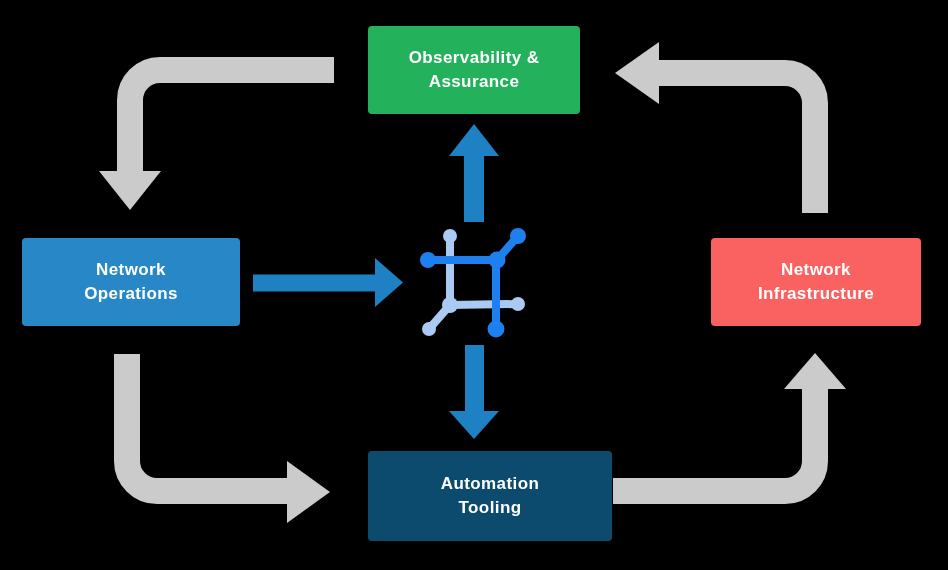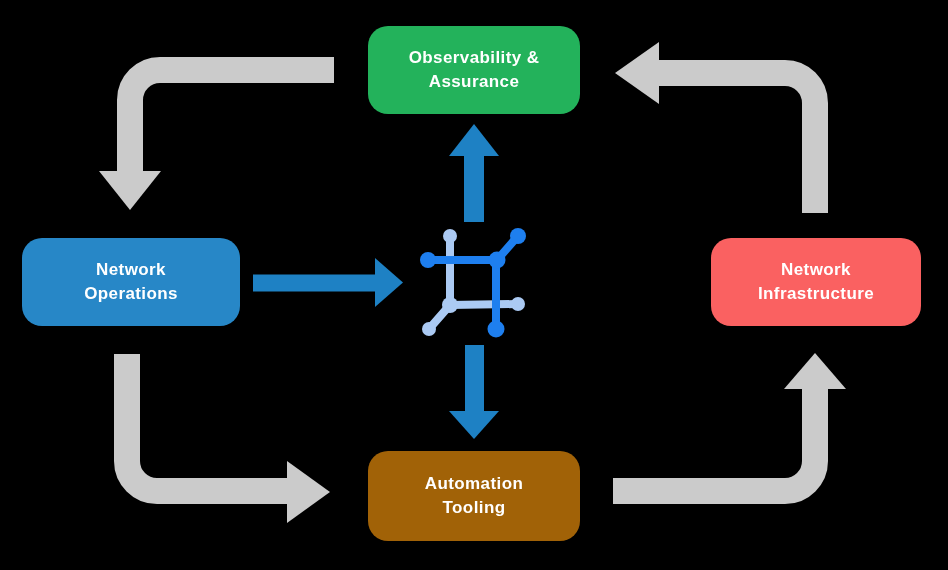--- a/index.html
+++ b/index.html
@@ -20,35 +20,35 @@
     left: 0;
     top: 0;
     width: 948px;
     height: 570px;
   }
   .node {
     position: absolute;
     display: flex;
     align-items: center;
     justify-content: center;
-    border-radius: 20px;
+    border-radius: 4px;
     color: #ffffff;
     font-size: 17px;
     font-weight: 700;
     letter-spacing: 0.4px;
     line-height: 24px;
     text-align: center;
   }
   .node .label {
     white-space: pre-line;
   }
   .node-green  { left: 368px; top:  26px; width: 212px; height: 88px; background: #23B25B; }
   .node-blue   { left:  22px; top: 238px; width: 218px; height: 88px; background: #2787C7; }
   .node-red    { left: 711px; top: 238px; width: 210px; height: 88px; background: #FA6161; }
-  .node-yellow { left: 368px; top: 451px; width: 212px; height: 90px; background: #a16207; }
+  .node-yellow { left: 368px; top: 451px; width: 244px; height: 90px; background: #0c4a6e; }
 
   .gray-shaft {
     fill: none;
     stroke: #CBCBCB;
     stroke-width: 26;
   }
   .gray-head { fill: #CBCBCB; }
   .blue-shaft { fill: #1E81C4; }
   .blue-head  { fill: #1E81C4; }
 

